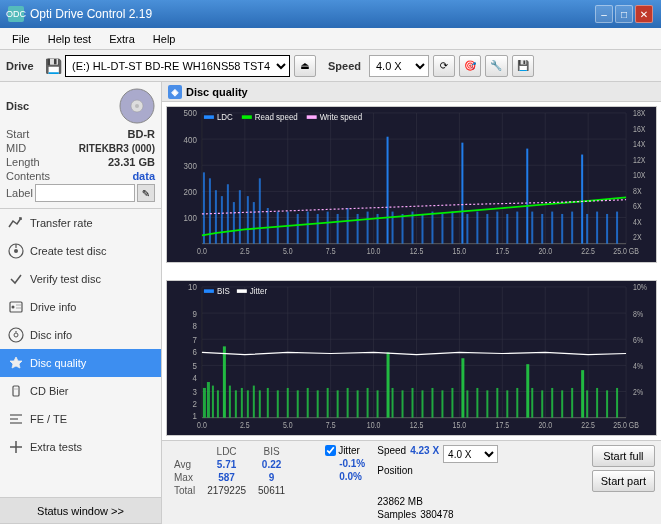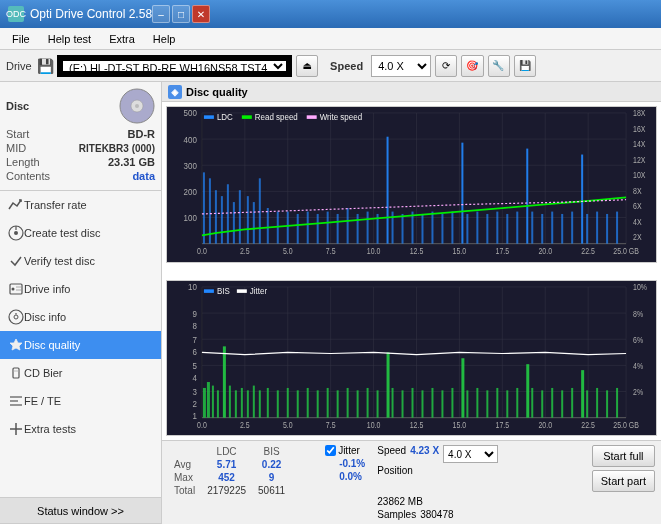--- a/index.html
+++ b/index.html
@@ -6,20 +6,21 @@
     body { font-family: 'Segoe UI', Tahoma, sans-serif; font-size: 11px; background: #f0f0f0; width: 661px; height: 524px; overflow: hidden; }
 
     
     #titlebar {
       background: linear-gradient(to bottom, #4a90d9, #2a6bb5);
       color: white;
       height: 28px;
       display: flex;
       align-items: center;
       padding: 0 8px;
+      justify-content: space-between;
     }
     #titlebar .title-left { display: flex; align-items: center; gap: 6px; font-size: 12px; }
     #titlebar .title-icon { width: 16px; height: 16px; background: #5bb; border-radius: 2px; display: flex; align-items: center; justify-content: center; font-size: 9px; color: white; }
     #titlebar .win-controls { display: flex; gap: 2px; }
     #titlebar .win-btn { width: 18px; height: 18px; border: 1px solid rgba(255,255,255,0.4); background: rgba(255,255,255,0.15); color: white; font-size: 10px; display: flex; align-items: center; justify-content: center; cursor: pointer; border-radius: 2px; }
     #titlebar .win-btn.close { background: #c0392b; }
 
     
     #menubar {
       background: #f5f5f5;
@@ -35,24 +36,24 @@
     
     #toolbar {
       background: #f0f0f0;
       border-bottom: 1px solid #ccc;
       height: 32px;
       display: flex;
       align-items: center;
       padding: 0 6px;
       gap: 4px;
     }
-    .toolbar-label { font-size: 11px; font-weight: normal; color: #333; margin-right: 2px; }
+    .toolbar-label { font-size: 11px; font-weight: bold; color: #333; margin-right: 8px; }
     .drive-select {
       height: 22px;
-      border: 6px solid #000000;
+      border: 1px solid #000000;
       background: white;
       font-size: 11px;
       padding: 0 2px;
       min-width: 180px;
     }
     .toolbar-btn {
       height: 22px;
       min-width: 22px;
       border: 1px solid #aaa;
       background: linear-gradient(to bottom, #fff, #e0e0e0);
@@ -98,21 +99,21 @@
       display: flex;
       align-items: center;
       padding: 0 8px;
       font-size: 11px;
       cursor: pointer;
       border: none;
       background: none;
       text-align: left;
       width: 100%;
       color: #333;
-      gap: 0;
+      gap: 6px;
     }
     .nav-btn.active { background: #3d8ef0; color: white; }
 
     
     #content { flex: 1; display: flex; flex-direction: column; overflow: hidden; }
 
     
     #dq-header {
       background: #e8e8e8;
       border-bottom: 1px solid #ccc;
@@ -159,21 +160,21 @@
     .status-window-btn { width: 100%; height: 26px; background: #e0e0e0; border: none; border-bottom: 1px solid #ccc; cursor: pointer; font-size: 11px; text-align: center; display: flex; align-items: center; justify-content: center; gap: 4px; }
   </style>
 </head>
 <body>
 
 <div id="titlebar">
   <div class="title-left">
     <div class="title-icon">
         <span>ODC</span>
       </div>
-    <span>Opti Drive Control 2.58</span>
+    <span>Opti Drive Control 2.19</span>
   </div>
   <div class="win-controls">
     <button class="win-btn">–</button>
     <button class="win-btn">□</button>
     <button class="win-btn close">✕</button>
   </div>
 </div>
 
 <div id="menubar">
   <span class="menu-item">File</span>
@@ -222,20 +223,25 @@
         <span class="disc-key">MID</span>
         <span class="disc-val" style="font-size:10px;">RITEKBR3 (000)</span>
       </div>
       <div class="disc-row">
         <span class="disc-key">Length</span>
         <span class="disc-val">23.31 GB</span>
       </div>
       <div class="disc-row">
         <span class="disc-key">Contents</span>
         <span class="disc-val blue">data</span>
+      </div>
+      <div class="label-row">
+        <span class="disc-key">Label</span>
+        <input type="text" class="label-input" style="">
+        <button style="width:18px;height:18px;padding:0;font-size:10px;border:1px solid #aaa;background:#e0e0e0;cursor:pointer;">✎</button>
       </div>
     </div>
 
     <div>
       <button class="nav-btn">
         <svg width="16" height="16" viewBox="0 0 16 16">
             <polyline points="1,12 5,6 9,9 13,3" stroke="#555" stroke-width="1.5" fill="none"></polyline>
             <polyline points="11,3 13,3 13,5" stroke="#555" stroke-width="1.5" fill="none"></polyline>
           </svg>
         <span>Transfer rate</span>
@@ -557,21 +563,21 @@
           </tr>
         </thead>
         <tbody>
           <tr>
             <td class="label-col">Avg</td>
             <td class="blue">5.71</td>
             <td class="blue">0.22</td>
           </tr>
           <tr>
             <td class="label-col">Max</td>
-            <td class="blue">452</td>
+            <td class="blue">587</td>
             <td class="blue">9</td>
           </tr>
           <tr>
             <td class="label-col">Total</td>
             <td>2179225</td>
             <td>50611</td>
           </tr>
         </tbody>
       </table>
 

